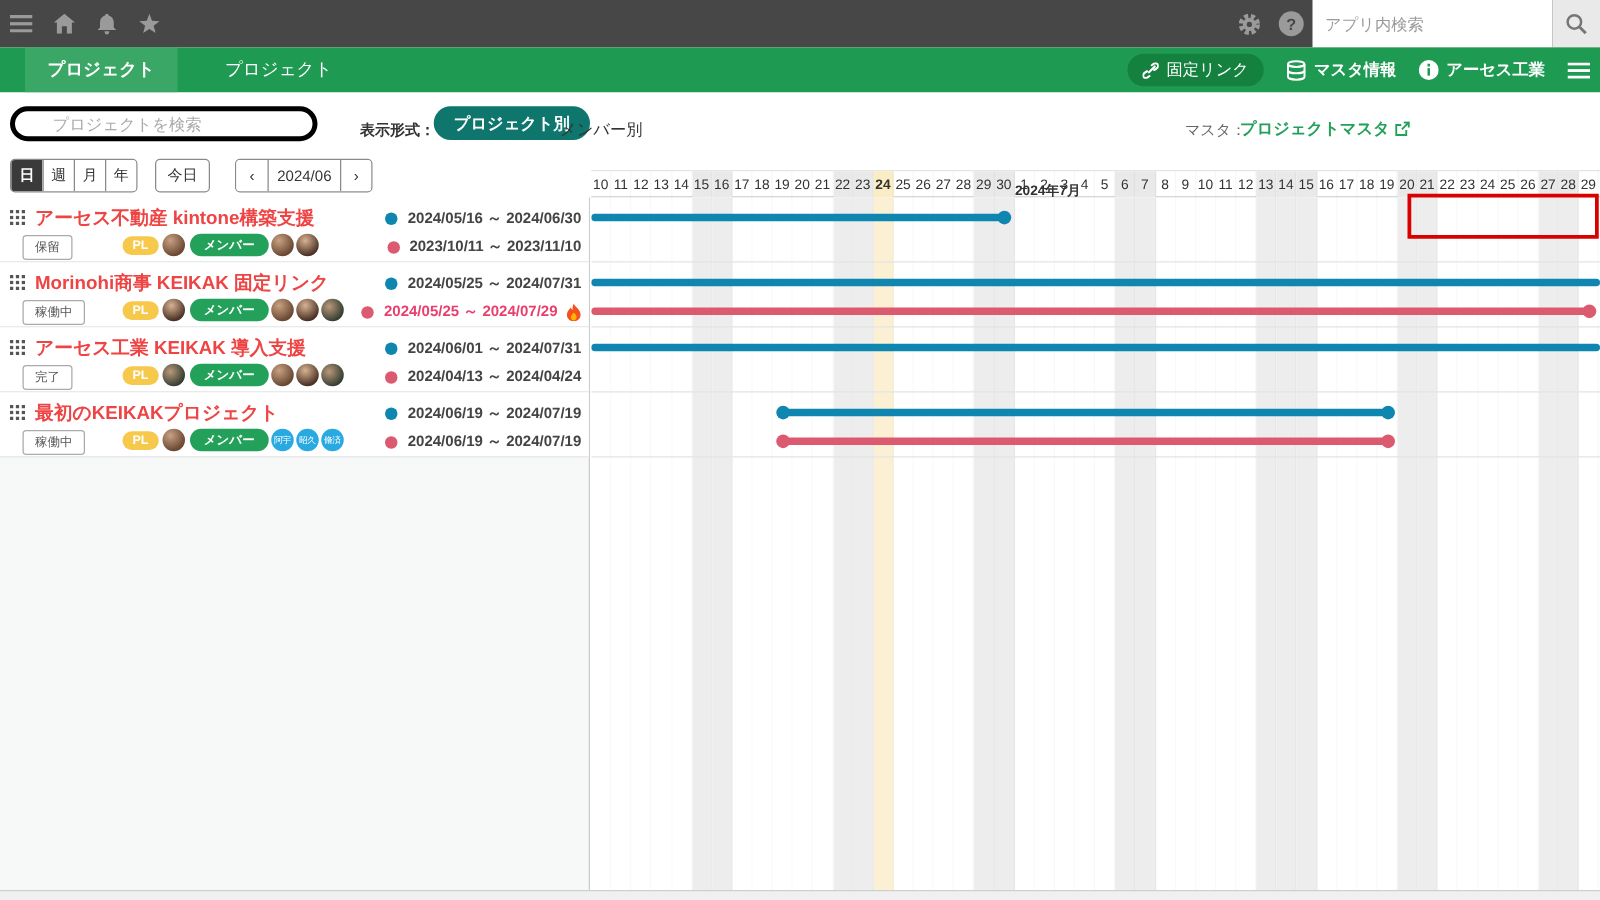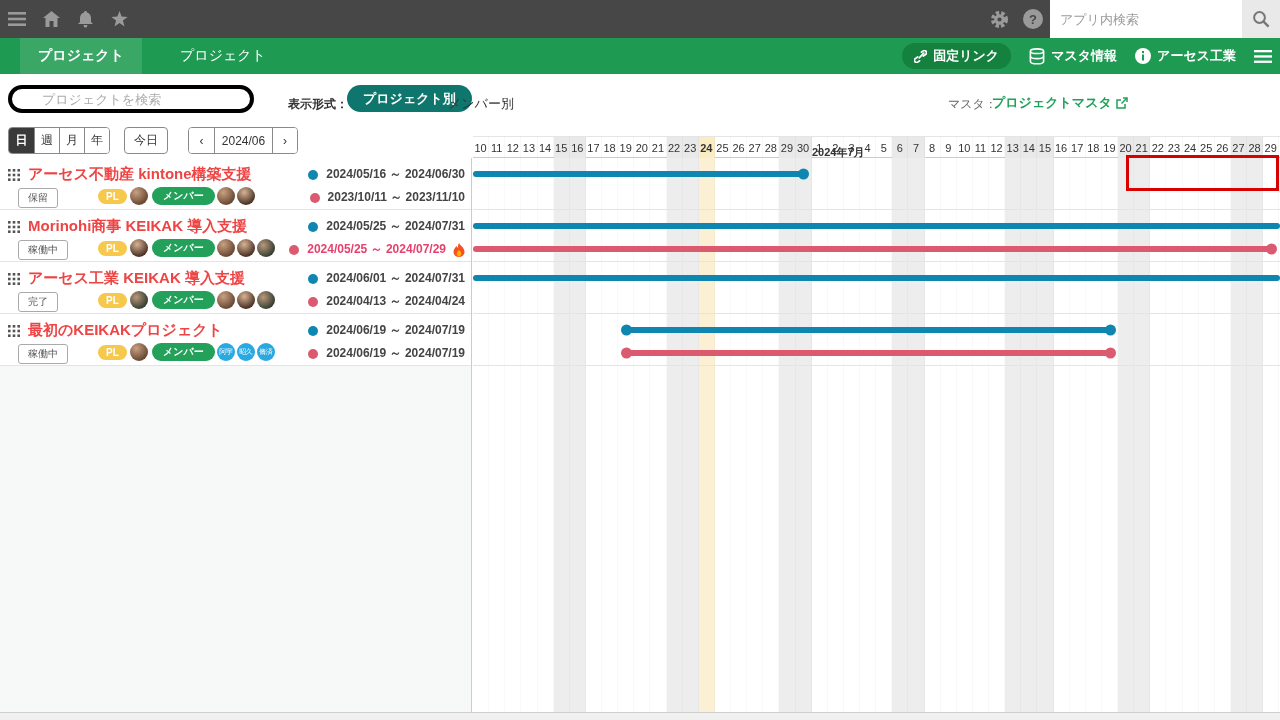--- a/index.html
+++ b/index.html
@@ -21,21 +21,21 @@
   .app-search-btn { width:38px; height:38px; background:#e9e9e9; border:none; display:flex;
                     align-items:center; justify-content:center; color:#777; cursor:pointer; }
 
   
   .app-nav { position:absolute; left:0; top:38px; width:1280px; height:36px; background:#1f9a53;
              display:flex; align-items:stretch; color:#fff; }
   .nav-tab { padding:0 18px; display:flex; align-items:center; font-size:14px; cursor:pointer;margin-left:20px; }
   .nav-tab.active { background:#3aa766; font-weight:bold; }
   .nav-right { position:absolute; right:8px; top:0; height:36px; display:flex; align-items:center; gap:18px; }
   .nav-link { display:flex; align-items:center; gap:6px; font-size:13px; font-weight:bold; cursor:pointer; }
-  .pin-pill { background:#15813f; border-radius:13px; padding:4px 12px; font-weight:bold; }
+  .pin-pill { background:#15813f; border-radius:13px; padding:4px 12px; font-weight:normal; }
   .nav-burger { color:#fff; cursor:pointer; display:flex; align-items:center; }
 
   
   .toolbar { position:absolute; left:0; top:74px; width:1280px; height:48px; background:#fff; }
   .proj-search { position:absolute; left:8px; top:11px; width:246px; height:28px;
                  border:4px solid #000000; border-radius:14px; padding:0 12px 0 30px;
                  font-size:13px; color:#333; outline:none; }
   .proj-search::placeholder { color:#aaa; }
   .proj-search-icon { position:absolute; left:18px; top:18px; color:#aaa; }
   .view-label { position:absolute; left:288px; top:22px; font-size:12px; color:#333; font-weight:bold; }
@@ -365,21 +365,21 @@
             <rect x="4.7" y="0" width="2.6" height="2.6"></rect>
             <rect x="9.4" y="0" width="2.6" height="2.6"></rect>
         <rect x="0" y="4.7" width="2.6" height="2.6"></rect>
             <rect x="4.7" y="4.7" width="2.6" height="2.6"></rect>
             <rect x="9.4" y="4.7" width="2.6" height="2.6"></rect>
         <rect x="0" y="9.4" width="2.6" height="2.6"></rect>
             <rect x="4.7" y="9.4" width="2.6" height="2.6"></rect>
             <rect x="9.4" y="9.4" width="2.6" height="2.6"></rect>
       </g>
         </svg></span>
-    <a class="proj-name">Morinohi商事 KEIKAK 導入支援</a>
+    <a class="proj-name">Morinohi商事 KEIKAK 固定リンク</a>
     <span class="status-badge">稼働中</span>
     <span class="pl-wrap">
       <span class="pill pl-pill">PL</span>
       <span class="avatar a2"></span>
     </span>
     <span class="mem-wrap">
       <span class="pill mem-pill">メンバー</span>
       <span class="avatar a1"></span>
         <span class="avatar a2"></span>
         <span class="avatar a3"></span>

